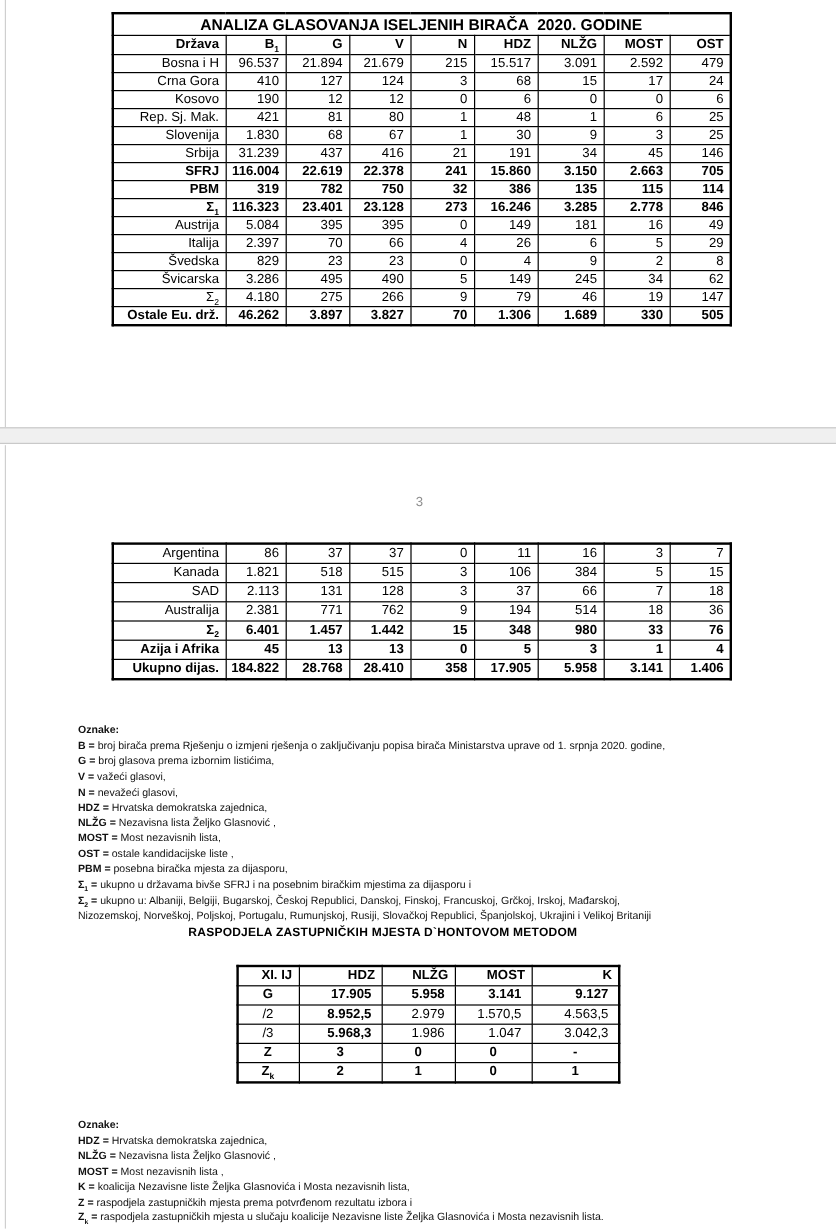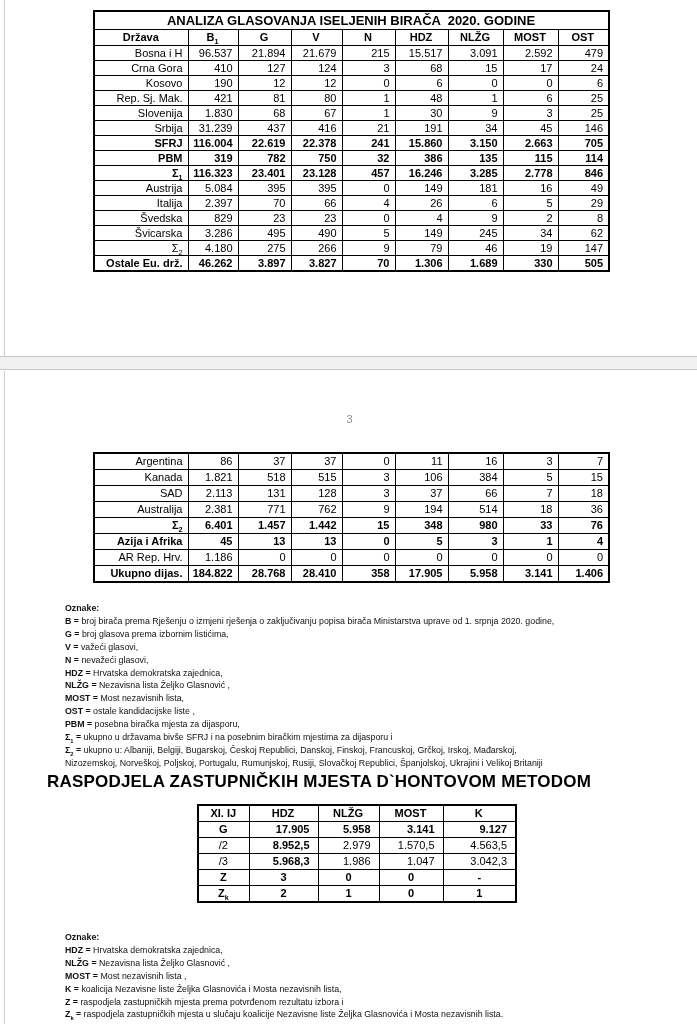--- a/index.html
+++ b/index.html
@@ -40,40 +40,40 @@
   }
   #t2 td{height:15px;line-height:15px;}
   #t3 td{height:15px;line-height:15px;}
   .doc-table td.num{text-align:right;}
   .doc-table td.lbl{text-align:right;}
   .doc-table tr.bold td{font-weight:bold;}
   .doc-table td.title-cell{
     text-align:center;font-weight:bold;font-size:13px;
     height:17px;line-height:17px;white-space:pre;
   }
-  .doc-table td.hd{text-align:center;font-weight:bold;height:15px;line-height:15px;}
+  .doc-table td.hd{text-align:right;font-weight:bold;height:15px;line-height:15px;}
   .doc-table td.b{font-weight:bold;}
   #t3 td.num{padding-right:8px;}
   #t3 td.ctr{text-align:center;padding-right:4px;}
   #t3 td.lbl{text-align:center;}
   sub{font-size:0.65em;line-height:0;}
   #t1{left:88px;top:10px;width:515px;}
   #t2{left:88px;top:81px;width:515px;}
   #t3{left:192px;top:433px;width:318px;border-radius:14px;}
   .legend{
     position:absolute;left:60px;width:610px;
     font-size:8.8px;line-height:12.9px;color:#111;
     white-space:nowrap;
   }
   #legend1{top:231px;}
   #legend2{top:560px;}
   .legend b{font-weight:bold;}
   .dhondt-title{
     position:absolute;left:0;top:401px;width:628px;
-    text-align:center;font-weight:bold;font-size:17px;
+    text-align:center;font-weight:bold;font-size:10px;
     letter-spacing:0.2px;
   }
 </style>
 </head>
 <body>
 
 <div>
 
   <div class="page" id="page1">
     <table class="doc-table" id="t1">
@@ -189,21 +189,21 @@
             <td class="num">386</td>
             <td class="num">135</td>
             <td class="num">115</td>
             <td class="num">114</td>
           </tr>
           <tr class="bold">
             <td class="lbl">Σ<sub>1</sub></td>
             <td class="num">116.323</td>
             <td class="num">23.401</td>
             <td class="num">23.128</td>
-            <td class="num">457</td>
+            <td class="num">273</td>
             <td class="num">16.246</td>
             <td class="num">3.285</td>
             <td class="num">2.778</td>
             <td class="num">846</td>
           </tr>
           <tr>
             <td class="lbl">Austrija</td>
             <td class="num">5.084</td>
             <td class="num">395</td>
             <td class="num">395</td>
@@ -348,31 +348,20 @@
           <tr class="bold">
             <td class="lbl">Azija i Afrika</td>
             <td class="num">45</td>
             <td class="num">13</td>
             <td class="num">13</td>
             <td class="num">0</td>
             <td class="num">5</td>
             <td class="num">3</td>
             <td class="num">1</td>
             <td class="num">4</td>
-          </tr>
-          <tr>
-            <td class="lbl">AR Rep. Hrv.</td>
-            <td class="num">1.186</td>
-            <td class="num">0</td>
-            <td class="num">0</td>
-            <td class="num">0</td>
-            <td class="num">0</td>
-            <td class="num">0</td>
-            <td class="num">0</td>
-            <td class="num">0</td>
           </tr>
           <tr class="bold">
             <td class="lbl">Ukupno dijas.</td>
             <td class="num">184.822</td>
             <td class="num">28.768</td>
             <td class="num">28.410</td>
             <td class="num">358</td>
             <td class="num">17.905</td>
             <td class="num">5.958</td>
             <td class="num">3.141</td>

